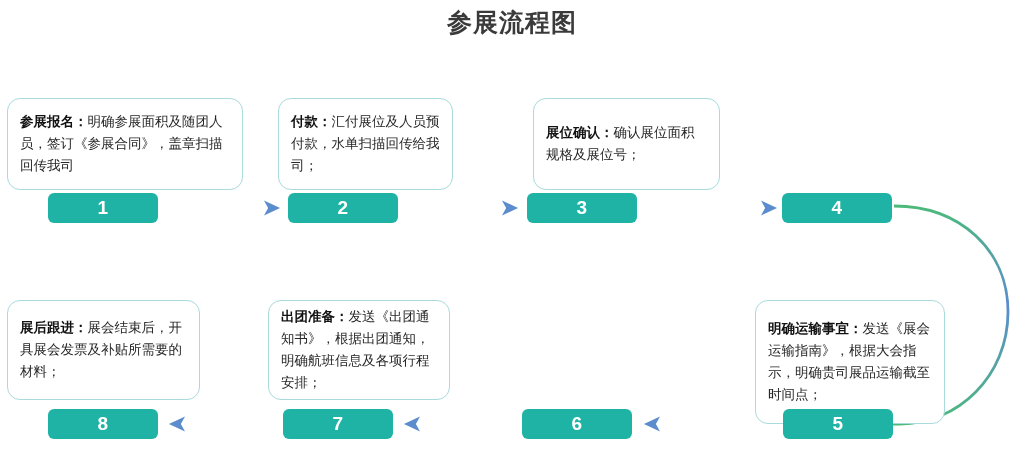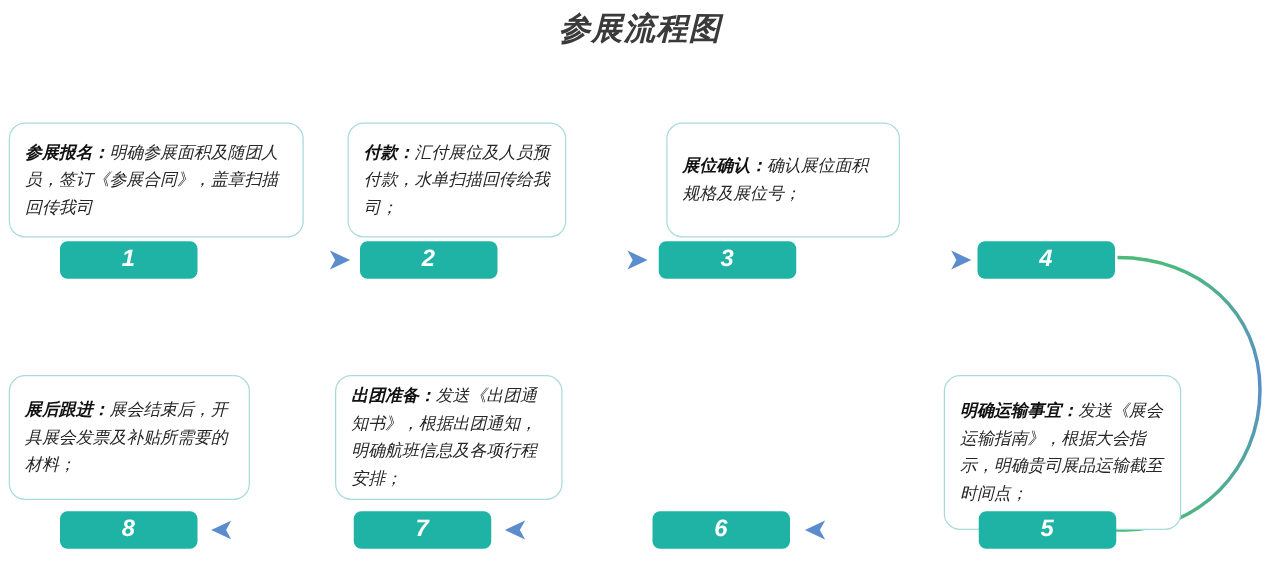--- a/index.html
+++ b/index.html
@@ -8,21 +8,20 @@
     height: 451px;
     background: #ffffff;
     font-family: "Liberation Sans", "DejaVu Sans", sans-serif;
     overflow: hidden;
   }
   #canvas {
     position: relative;
     width: 1024px;
     height: 451px;
     background: #ffffff;
-    font-style: italic;
   }
   #arrow-layer {
     position: absolute;
     left: 0; top: 0;
     width: 1024px;
     height: 451px;
     pointer-events: none;
   }
   .page-title {
     position: absolute;

